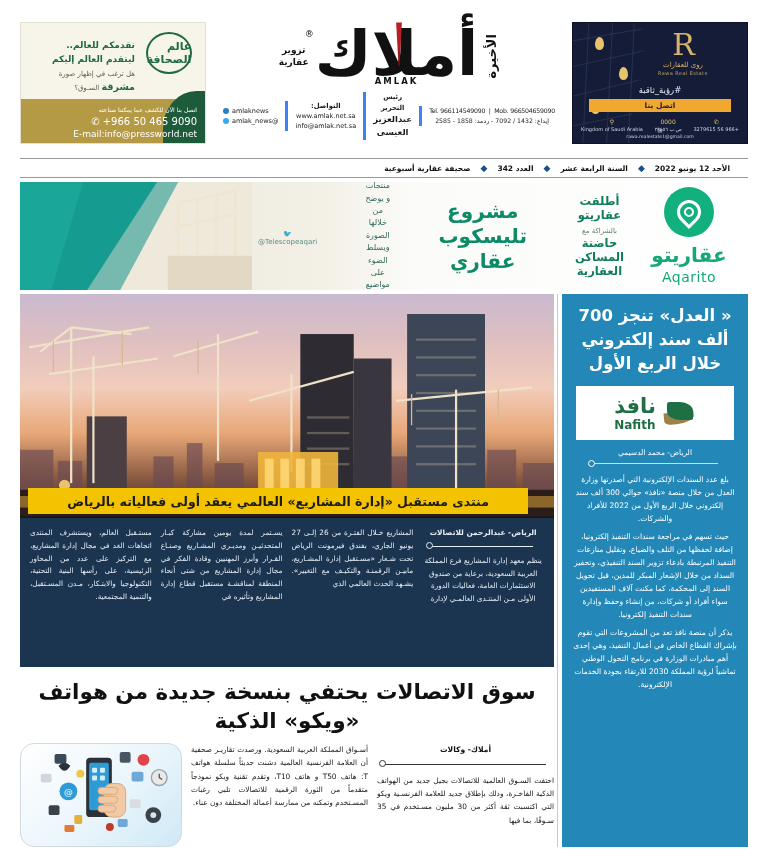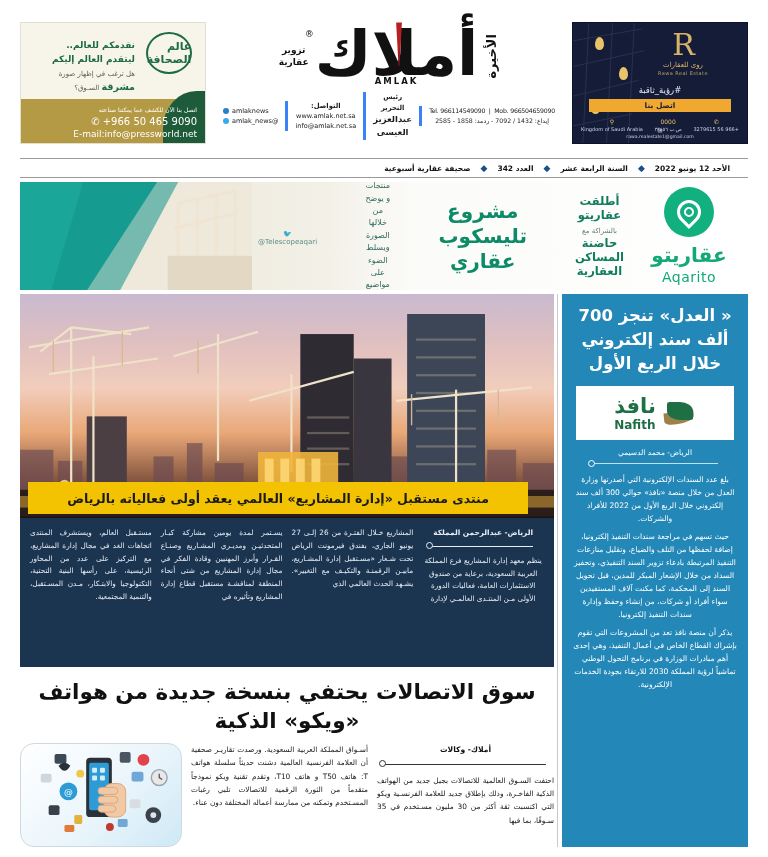--- a/index.html
+++ b/index.html
@@ -173,21 +173,21 @@
      background:#2387b8; border:1.5px solid #fff;}
   .side-body { font-size:7.6px; line-height:1.72; text-align:center; }
   .side-body p { margin-bottom:5px; }
 
   
   .hero { position:relative; height:224px; overflow:hidden; background:#162a3a; }
   .hero .sky { position:absolute; inset:0;
      background:linear-gradient(to bottom,#c9b9cf 0%,#e0c0c0 22%,#f2cdbc 42%,#e9a878 62%,#8a5a42 82%,#3a2a26 100%); }
   .hero .city { position:absolute; inset:0; }
   .hero-band {
-    position:absolute; left:8px; right:26px; bottom:4px; height:32px; background:#f3c200;
+    position:absolute; left:8px; right:26px; bottom:4px; height:26px; background:#f3c200;
     display:flex; align-items:center; justify-content:center;
     font-size:12.5px; font-weight:bold; color:#1b1b1b; padding:8px 8px;
   }
   .hero-tab { position:absolute; left:8px; bottom:4px; width:16px; height:26px; background:#1f3a52;}
 
   .story { background:#1b3450; color:#e6edf5; flex:1 1 auto; padding:9px 10px 10px 10px;
      display:flex; direction:rtl; gap:9px; }
   .story .col { flex:1 1 0; font-size:7.3px; line-height:1.75; text-align:justify; }
   .story .col.first { text-align:center; }
   .story .byline { font-size:7.4px; font-weight:bold; text-align:center; margin-bottom:2px;}
@@ -492,21 +492,21 @@
               <circle cx="400" cy="190" r="5"></circle>
           </g>
           <rect x="0" y="200" width="480" height="24" fill="#1c1412"></rect>
         </svg>
         <div class="hero-tab"></div>
         <div class="hero-band">منتدى مستقبل «إدارة المشاريع» العالمي يعقد أولى فعالياته بالرياض</div>
       </div>
 
       <div class="story">
         <div class="col first">
-          <div class="byline">الرياض- عبدالرحمن المملكة</div>
+          <div class="byline">الرياض- عبدالرحمن للاتصالات</div>
           <div class="rule">
               <span class="ln"></span>
               <span class="kn"></span>
             </div>
           <div>ينظم معهد إدارة المشاريع فرع المملكة العربية السعودية، برعاية من صندوق الاستثمارات العامة، فعاليات الدورة الأولى مـن المنتـدى العالمـي لإدارة</div>
         </div>
         <div class="col">المشاريع خـلال الفتـرة من 26 إلـى 27 يونيو الجاري، بفندق فيرمونت الرياض تحت شـعار «مسـتقبل إدارة المشـاريع، مابيـن الرقمنـة والتكيـف مع التغيير». يشـهد الحدث العالمي الذي</div>
         <div class="col">يسـتمر لمدة يومين مشاركة كبـار المتحدثيـن ومديـري المشـاريع وصنـاع القـرار وأبرز المهنيين وقادة الفكر في مجال إدارة المشاريع من شتى أنحاء المنطقة لمناقشـة مستقبل قطاع إدارة المشاريع وتأثيره في</div>
         <div class="col">مستـقبل العالم، ويستشرف المنتدى اتجاهات الغد في مجال إدارة المشاريع، مع التركيز على عدد من المحاور الرئيسية، على رأسها البنية التحتية، التكنولوجيا والابتـكار، مـدن المسـتقبل، والتنمية المجتمعية.</div>
       </div>

